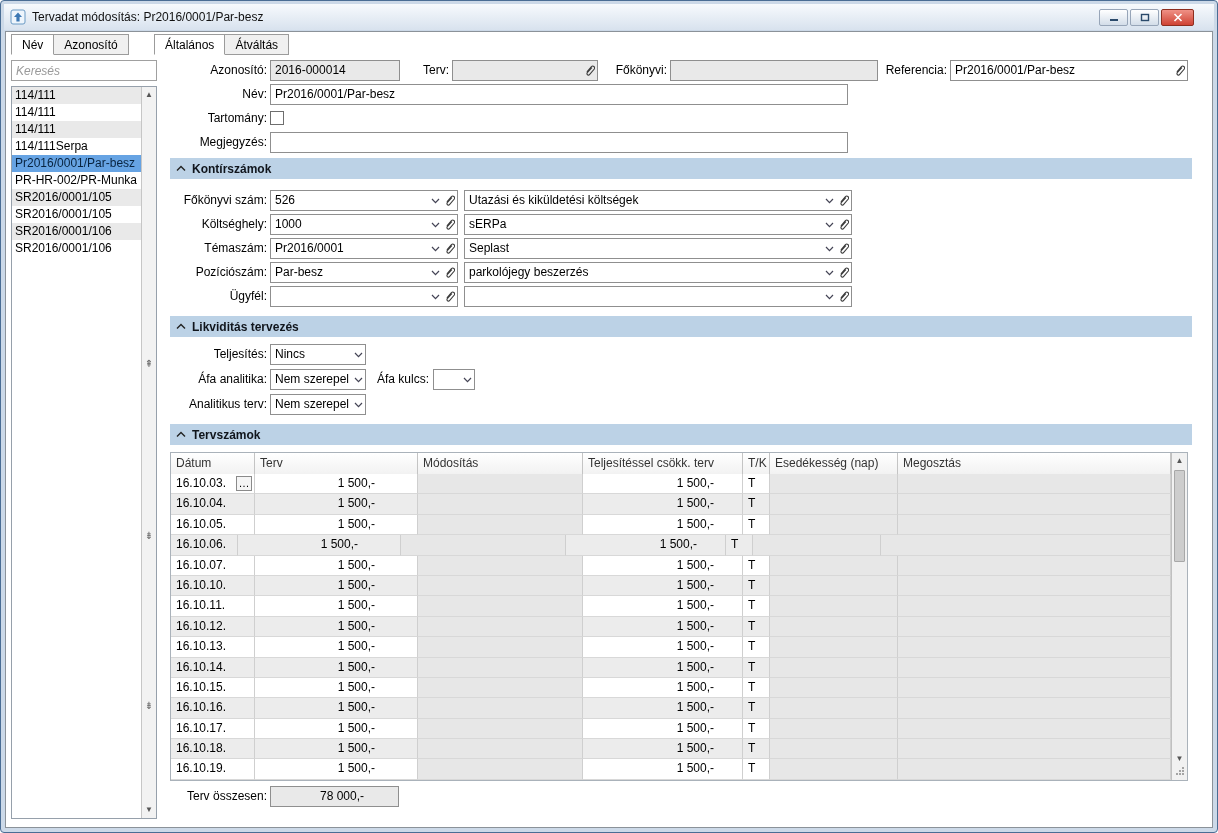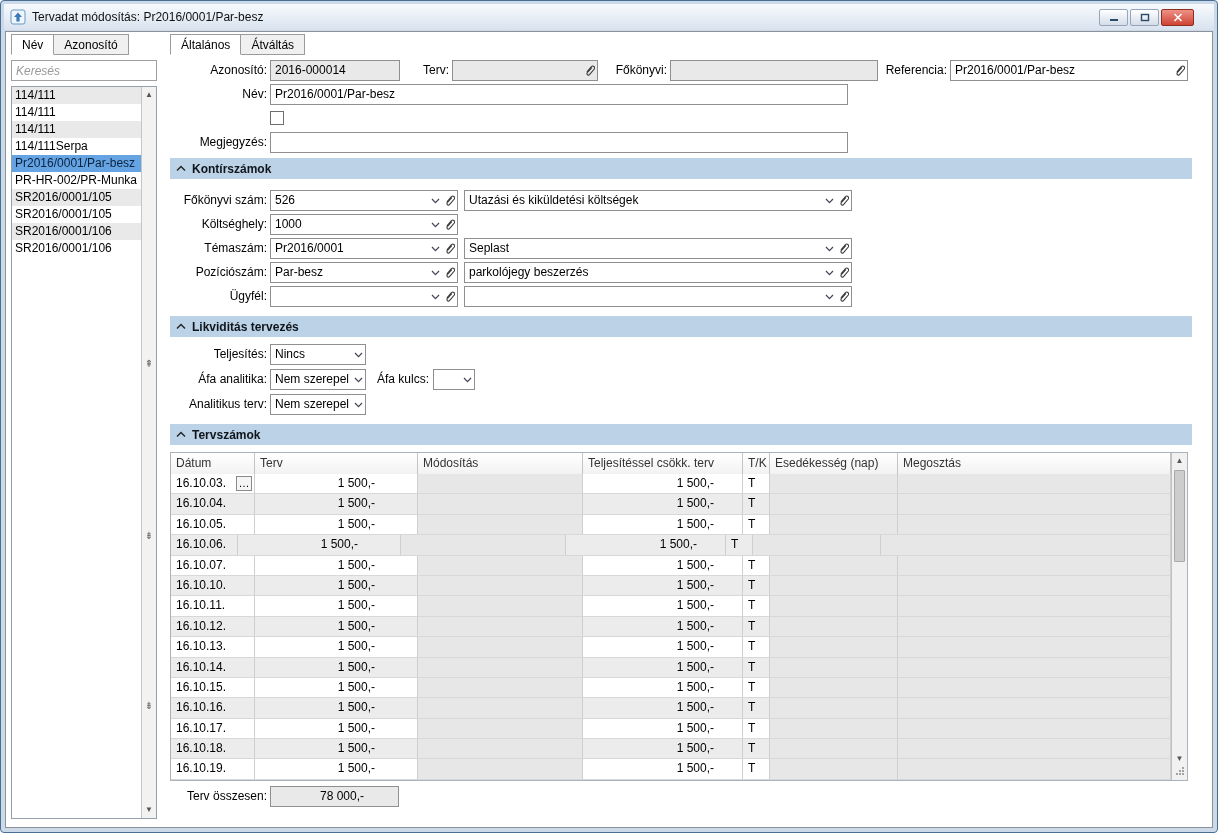--- a/index.html
+++ b/index.html
@@ -139,21 +139,21 @@
         <div class="list-scrollbar">
           <div class="sb-glyph" style="top:1px">▲</div>
           <div class="sb-glyph mid" style="top:270px">⇞</div>
           <div class="sb-glyph mid" style="top:442px">⇟</div>
           <div class="sb-glyph mid" style="top:612px">⇟</div>
           <div class="sb-glyph" style="bottom:1px">▼</div>
         </div>
       </div>
     </div>
 
-    <div class="tabstrip" style="left:164px;top:2px">
+    <div class="tabstrip" style="left:148px;top:2px">
       <div class="tab active">Általános</div>
       <div class="tab">Átváltás</div>
     </div>
 
     <div class="abs-layer">
       <div class="flabel" style="top:28px">Azonosító:</div>
       <div class="field readonly" style="left:264px;top:28px;width:130px">2016-000014</div>
 
       <div class="flabel" style="left:390px;width:53px;top:28px">Terv:</div>
       <div class="field withclip readonly" style="left:446px;top:28px;width:146px">
@@ -174,20 +174,21 @@
         <span class="clip">
             <svg width="11" height="13" viewBox="0 0 11 13">
               <path d="M3.2 7.6 L7.4 2.6 a1.9 1.9 0 0 1 2.9 2.4 L5.5 10.6 a1.45 1.45 0 0 1 -2.2 -1.9 L7.6 4.0" fill="none" stroke="#3c3c3c" stroke-width="1.1" stroke-linecap="round"></path>
             </svg>
           </span>
       </div>
 
       <div class="flabel" style="top:52px">Név:</div>
       <div class="field" style="left:264px;top:52px;width:578px">Pr2016/0001/Par-besz</div>
 
+      <div class="flabel" style="top:76px">Tartomány:</div>
       <div class="checkbox" style="left:264px;top:79px"></div>
 
       <div class="flabel" style="top:100px">Megjegyzés:</div>
       <div class="field" style="left:264px;top:100px;width:578px"></div>
     </div>
 
     <div class="section-header" style="top:126px">
       <span class="collapse-icon">
           <svg width="10" height="7" viewBox="0 0 10 7">
             <polyline points="1,5.5 5,1.5 9,5.5" fill="none" stroke="#222" stroke-width="1.4"></polyline>
@@ -219,20 +220,33 @@
           </span>
           <span class="clip">
             <svg width="11" height="13" viewBox="0 0 11 13">
               <path d="M3.2 7.6 L7.4 2.6 a1.9 1.9 0 0 1 2.9 2.4 L5.5 10.6 a1.45 1.45 0 0 1 -2.2 -1.9 L7.6 4.0" fill="none" stroke="#3c3c3c" stroke-width="1.1" stroke-linecap="round"></path>
             </svg>
           </span>
         </div>
         <div class="flabel" style="top:182px">Költséghely:</div>
         <div class="combo" style="left:264px;top:182px;width:188px">
           <span class="combo-text">1000</span>
+          <span class="chev">
+            <svg width="9" height="6" viewBox="0 0 9 6">
+              <polyline points="1,1 4.5,4.7 8,1" fill="none" stroke="#445" stroke-width="1.2"></polyline>
+            </svg>
+          </span>
+          <span class="clip">
+            <svg width="11" height="13" viewBox="0 0 11 13">
+              <path d="M3.2 7.6 L7.4 2.6 a1.9 1.9 0 0 1 2.9 2.4 L5.5 10.6 a1.45 1.45 0 0 1 -2.2 -1.9 L7.6 4.0" fill="none" stroke="#3c3c3c" stroke-width="1.1" stroke-linecap="round"></path>
+            </svg>
+          </span>
+        </div>
+        <div class="combo" style="left:458px;top:182px;width:388px">
+          <span class="combo-text">sERPa</span>
           <span class="chev">
             <svg width="9" height="6" viewBox="0 0 9 6">
               <polyline points="1,1 4.5,4.7 8,1" fill="none" stroke="#445" stroke-width="1.2"></polyline>
             </svg>
           </span>
           <span class="clip">
             <svg width="11" height="13" viewBox="0 0 11 13">
               <path d="M3.2 7.6 L7.4 2.6 a1.9 1.9 0 0 1 2.9 2.4 L5.5 10.6 a1.45 1.45 0 0 1 -2.2 -1.9 L7.6 4.0" fill="none" stroke="#3c3c3c" stroke-width="1.1" stroke-linecap="round"></path>
             </svg>
           </span>

